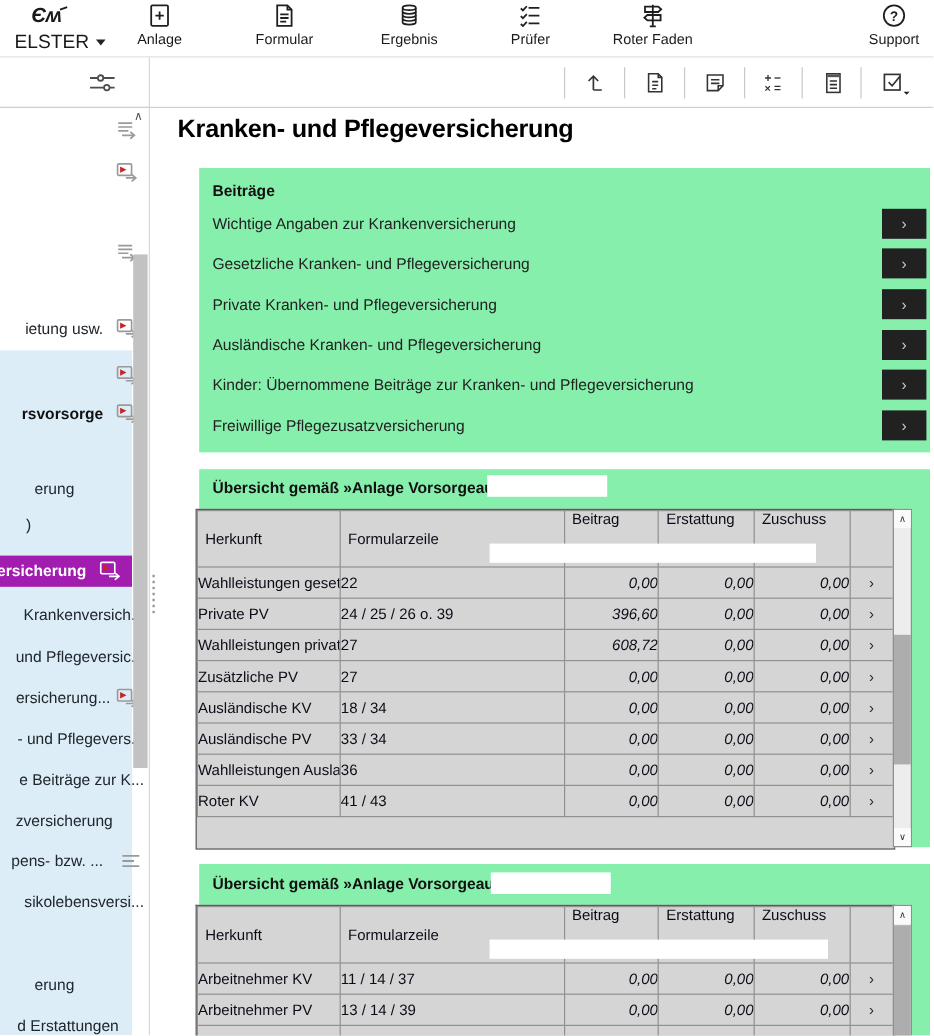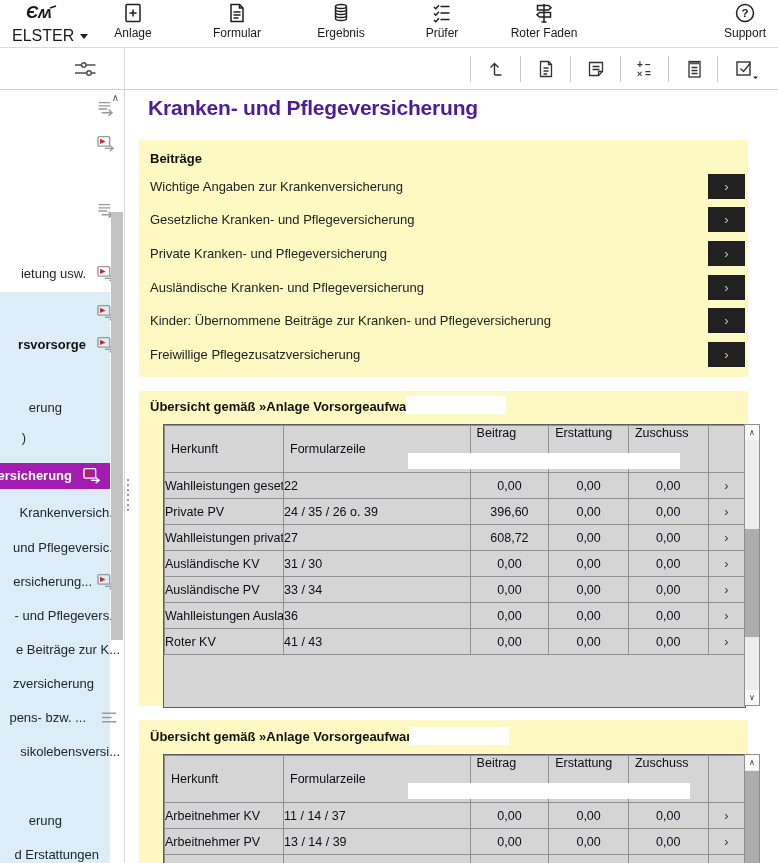--- a/index.html
+++ b/index.html
@@ -23,36 +23,36 @@
   .sb-item{position:absolute;height:17px;line-height:17px;font-size:13px;color:#20262c;white-space:nowrap;cursor:pointer;}
   .sb-item.bold{font-weight:bold;color:#111;}
   .sb-sel{position:absolute;left:0;width:110px;height:26px;background:#a21caf;cursor:pointer;}
   .sb-sel .sb-item{color:#fff;font-weight:bold;}
   .sb-icon{position:absolute;right:6px;width:22px;height:17px;color:#9a9a9a;cursor:pointer;}
   .sb-scrollthumb{position:absolute;left:111px;width:12px;background:#c2c2c2;}
   .sb-up{position:absolute;right:5px;top:44px;font-size:10px;color:#555;cursor:pointer;}
   
   .cttoolbar{left:125px;top:48px;width:653px;height:41px;background:#fff;}
   .ct-btn{position:absolute;top:4px;width:49px;height:34px;display:flex;align-items:center;justify-content:center;cursor:pointer;}
-  .page-title{left:148px;top:96px;font-size:21px;font-weight:bold;color:#4c1d95;letter-spacing:-.2px;}
-  .panel{position:absolute;left:139px;width:609px;background:#fef9c3;}
+  .page-title{left:148px;top:96px;font-size:21px;font-weight:bold;color:#000000;letter-spacing:-.2px;}
+  .panel{position:absolute;left:166px;width:609px;background:#86efac;}
   .panel-h{position:absolute;left:11px;font-size:13px;font-weight:bold;color:#111;white-space:nowrap;}
   .b-row{position:absolute;left:0;width:609px;height:25px;}
   .b-lbl{position:absolute;left:11px;top:0;line-height:25px;font-size:13px;color:#222;white-space:nowrap;}
   .b-btn{position:absolute;right:3px;top:0;width:37px;height:25px;background:#212121;color:#c9c9c9;
          font-size:13px;line-height:25px;text-align:center;cursor:pointer;}
   .redact{position:absolute;background:#fff;}
   
   .tblwrap{position:absolute;left:163px;width:581px;overflow:hidden;border:1px solid #5c5c5c;background:#d5d5d5;}
   table.grid{border-collapse:collapse;table-layout:fixed;width:581px;font-size:12.5px;color:#0c0c18;}
   table.grid td,table.grid th{border:1px solid #919191;background:#d5d5d5;overflow:hidden;white-space:nowrap;padding:0;}
   table.grid th{font-weight:normal;text-align:left;height:46px;padding-left:6px;}
   th.vtop{vertical-align:top;padding-top:5px;}
   td.txt{padding-left:6px;height:25px;}
-  td.num{text-align:center;padding-right:5px;height:25px;}
+  td.num{text-align:right;padding-right:5px;height:25px;font-style:italic;}
   td.arr{text-align:center;color:#2c2c2c;cursor:pointer;height:25px;}
   .tscroll{position:absolute;left:744px;width:16px;background:#ededed;border:1px solid #8f8f8f;box-sizing:border-box;}
   .tscroll .btn{position:absolute;left:0;width:14px;height:15px;background:#fafafa;font-size:8px;color:#333;
                 text-align:center;line-height:15px;cursor:pointer;}
   .tscroll .thumb{position:absolute;left:0;width:14px;background:#adadad;cursor:pointer;}
   .dots{position:absolute;left:127px;top:479px;display:flex;flex-direction:column;gap:3px;cursor:col-resize;}
   .dots i{width:2px;height:2px;background:#9a9a9a;}
 </style>
 </head>
 <body>
@@ -325,37 +325,45 @@
     <tr>
       <td class="txt">Wahlleistungen gesetzl. KV</td>
       <td class="txt">22</td>
       <td class="num">0,00</td>
       <td class="num">0,00</td>
       <td class="num">0,00</td>
       <td class="arr">›</td>
     </tr>
     <tr>
       <td class="txt">Private PV</td>
-      <td class="txt">24 / 35 / 26 o. 39</td>
+      <td class="txt">24 / 25 / 26 o. 39</td>
       <td class="num">396,60</td>
       <td class="num">0,00</td>
       <td class="num">0,00</td>
       <td class="arr">›</td>
     </tr>
     <tr>
       <td class="txt">Wahlleistungen private KV</td>
       <td class="txt">27</td>
       <td class="num">608,72</td>
       <td class="num">0,00</td>
       <td class="num">0,00</td>
       <td class="arr">›</td>
     </tr>
     <tr>
+      <td class="txt">Zusätzliche PV</td>
+      <td class="txt">27</td>
+      <td class="num">0,00</td>
+      <td class="num">0,00</td>
+      <td class="num">0,00</td>
+      <td class="arr">›</td>
+    </tr>
+    <tr>
       <td class="txt">Ausländische KV</td>
-      <td class="txt">31 / 30</td>
+      <td class="txt">18 / 34</td>
       <td class="num">0,00</td>
       <td class="num">0,00</td>
       <td class="num">0,00</td>
       <td class="arr">›</td>
     </tr>
     <tr>
       <td class="txt">Ausländische PV</td>
       <td class="txt">33 / 34</td>
       <td class="num">0,00</td>
       <td class="num">0,00</td>

